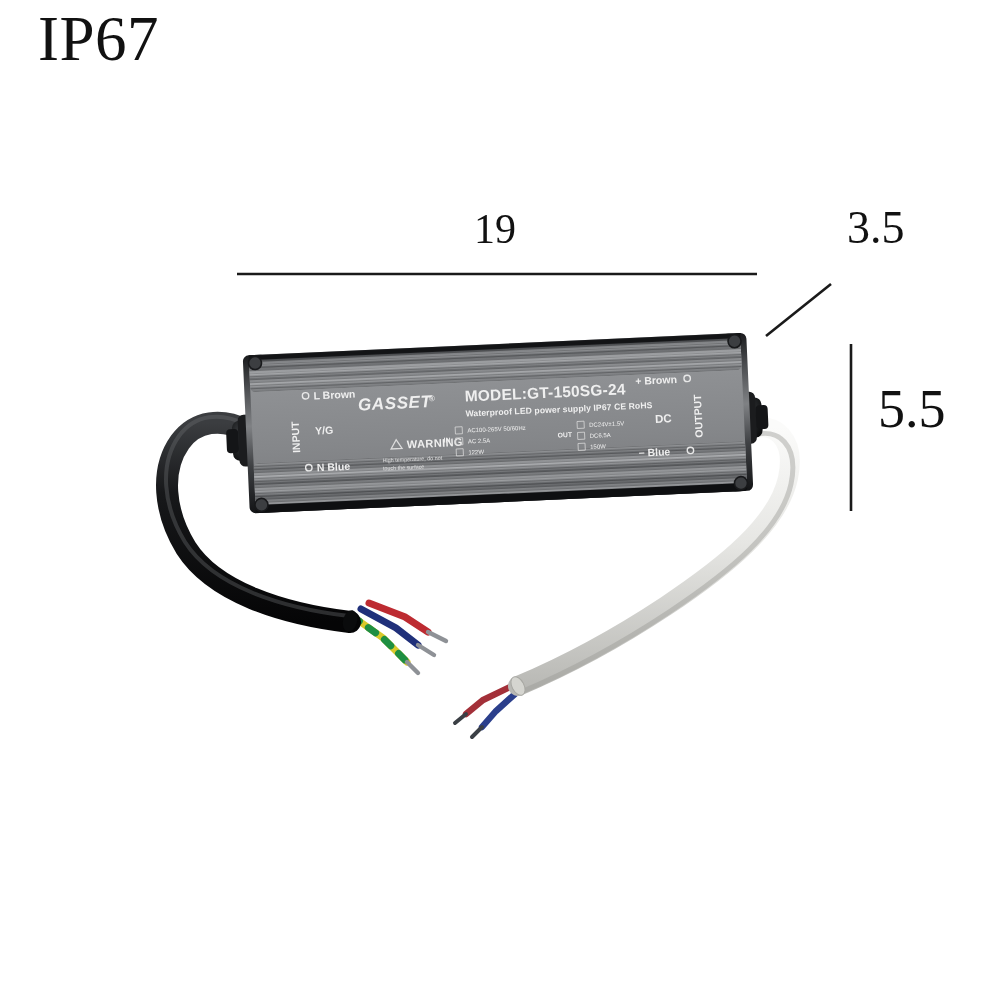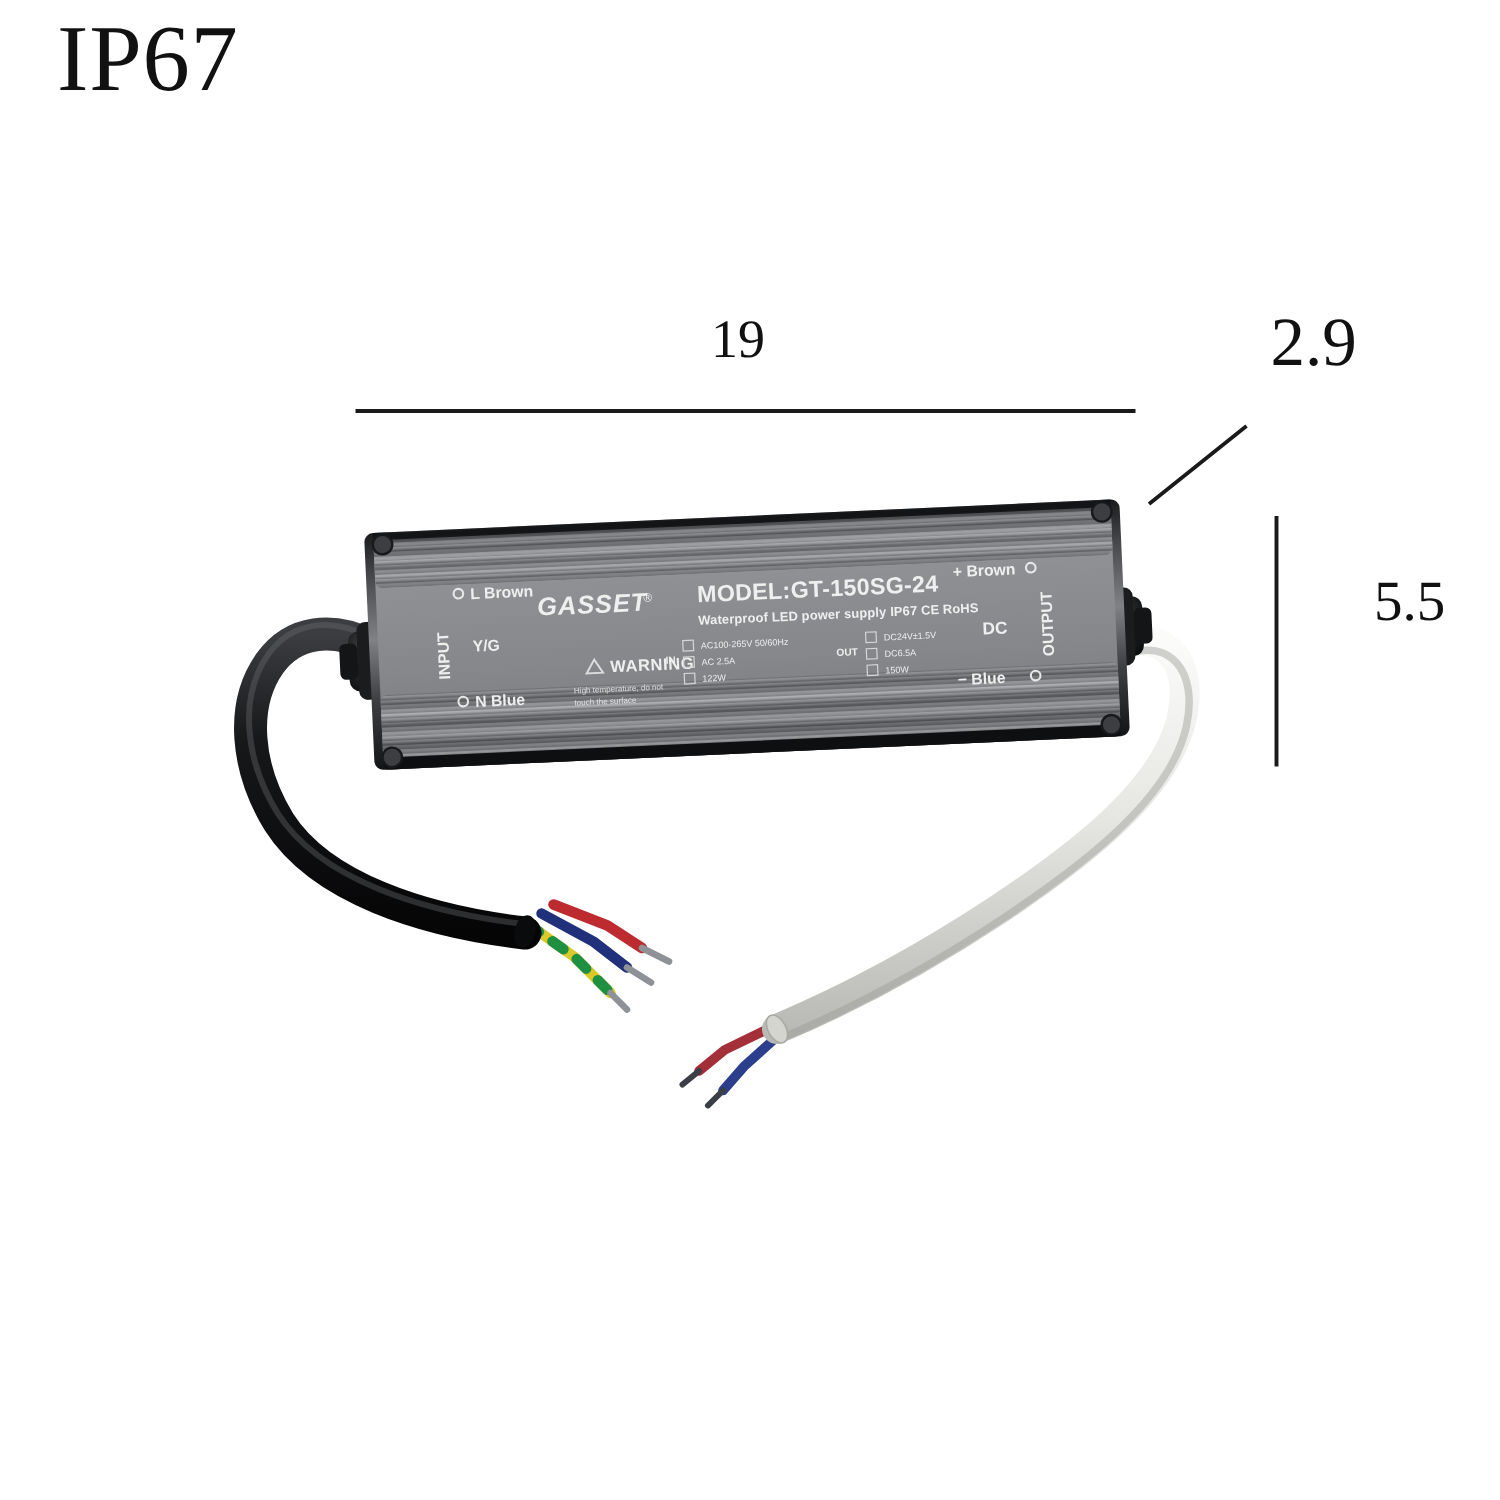--- a/index.html
+++ b/index.html
@@ -37,32 +37,31 @@
   }
   #ip-rating {
     left: 38px;
     top: 8px;
     font-size: 63px;
     letter-spacing: 0.5px;
   }
   #dim-length {
     left: 474px;
     top: 208px;
-    font-size: 36px;
+    font-size: 42px;
   }
   #dim-depth {
     left: 847px;
     top: 205px;
     font-size: 46px;
   }
   #dim-height {
     left: 878px;
     top: 382px;
-    font-size: 38px;
-    margin-left: 38px;
+    font-size: 54px;
   }
 </style>
 </head>
 <body>
 
 <div id="stage">
 
   <svg id="scene" viewBox="0 0 1000 1000">
     <defs>
 
@@ -271,16 +270,16 @@
           <circle cx="689" cy="459" r="3.2" fill="none" stroke="#e8e8e8" stroke-width="1.4"></circle>
 
           <text x="702" y="425" font-size="10.5" font-weight="bold" transform="rotate(-90 702 425)" text-anchor="middle">OUTPUT</text>
         </g>
       </g>
     </g>
   </svg>
 
   <div class="dim-label" id="ip-rating">IP67</div>
   <div class="dim-label" id="dim-length">19</div>
-  <div class="dim-label" id="dim-depth">2.9</div>
+  <div class="dim-label" id="dim-depth">3.5</div>
   <div class="dim-label" id="dim-height">5.5</div>
 
 </div>
 
 </body></html>

